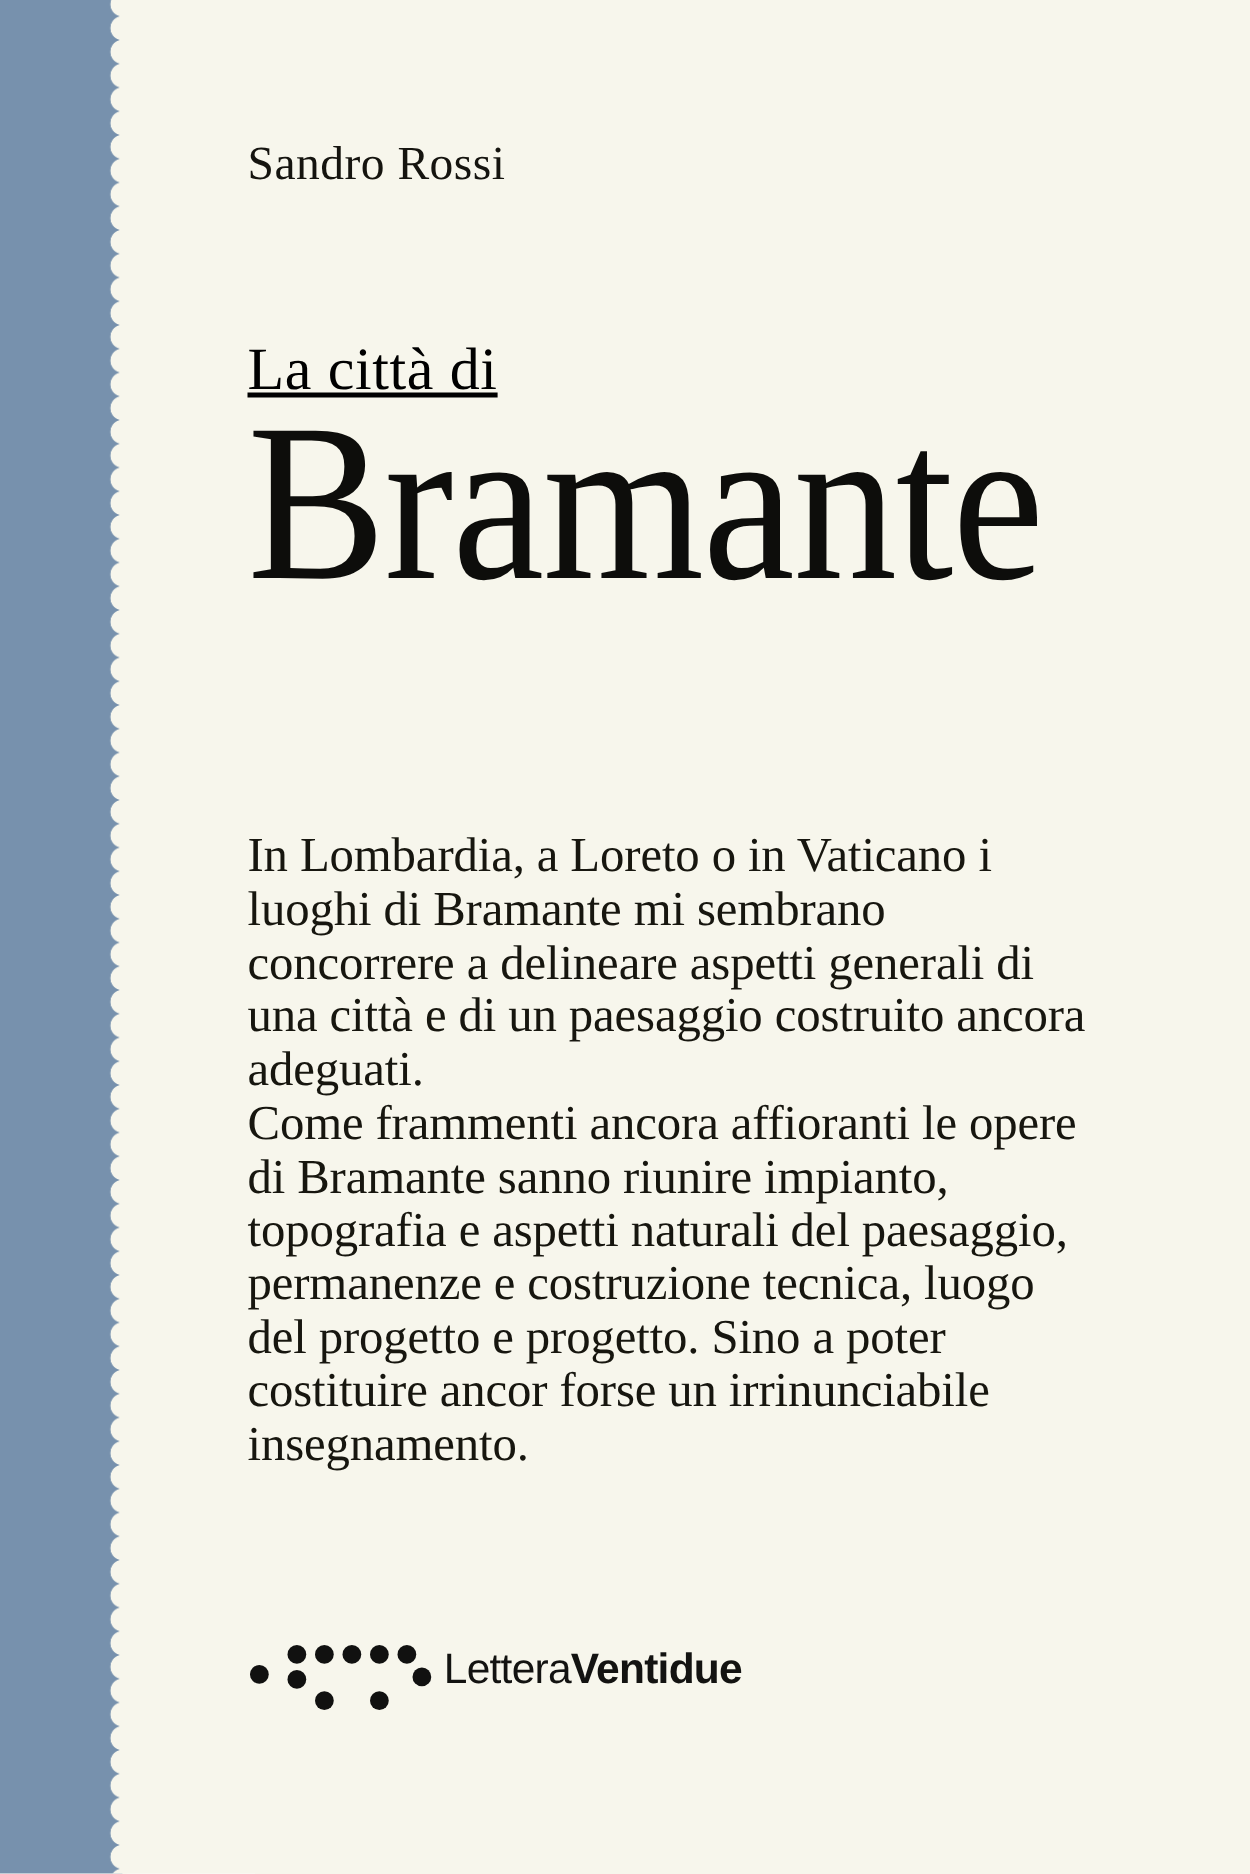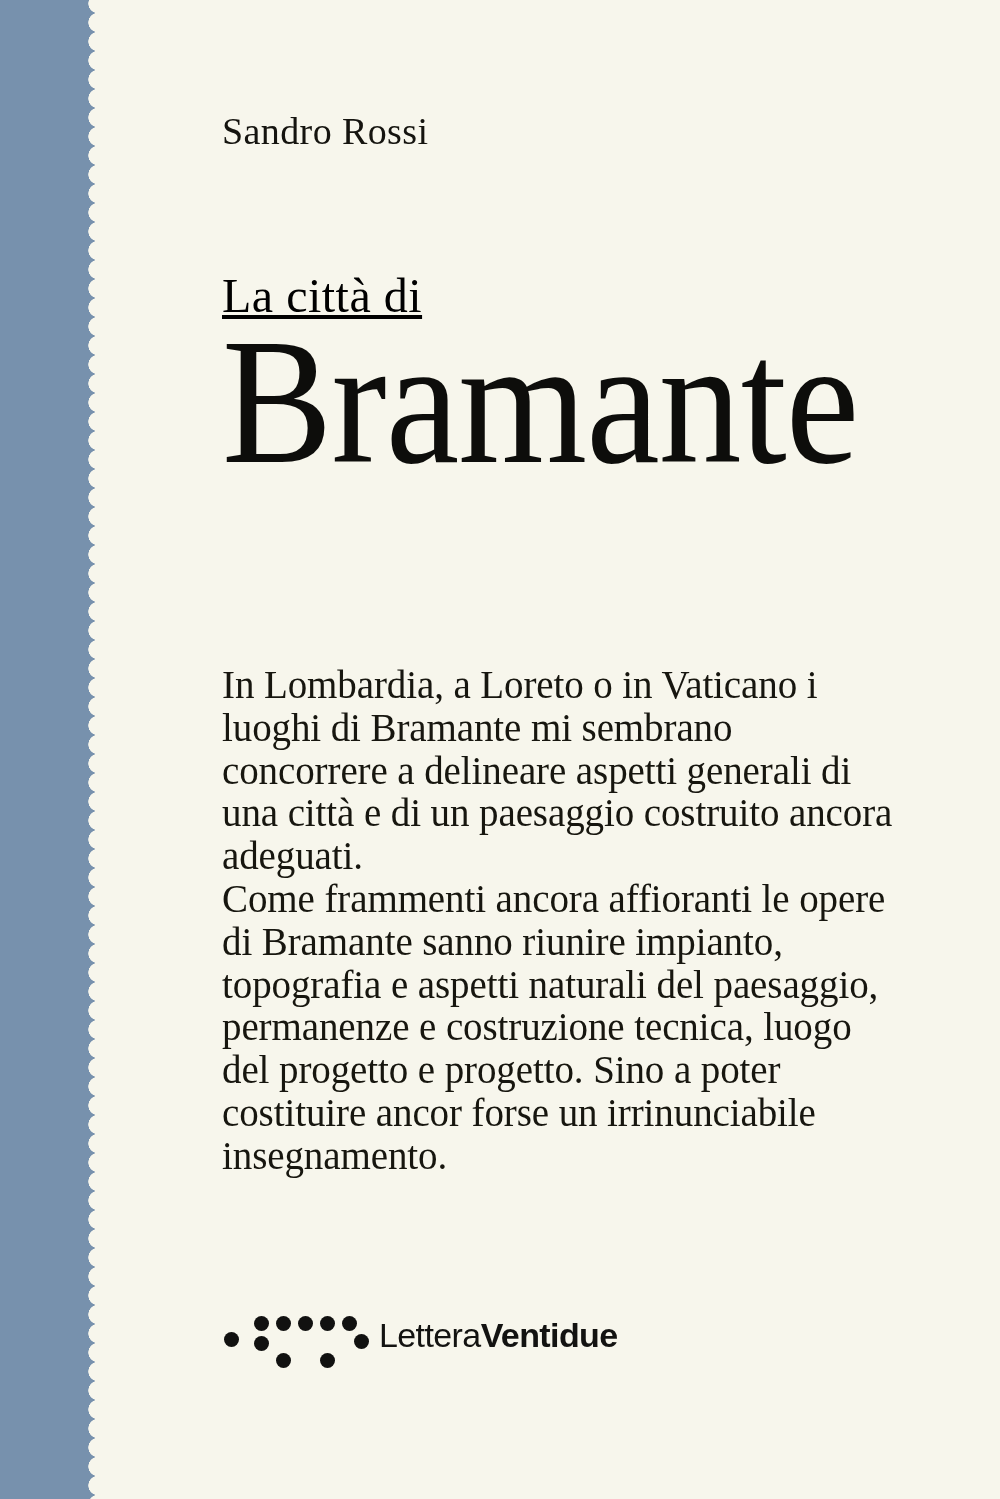--- a/index.html
+++ b/index.html
@@ -50,21 +50,20 @@
     background: #f7f6ec;
   }
 
   
   .content {
     position: absolute;
     left: 198px;
     top: 0;
     width: 690px;
     height: 1077px;
-    margin-left: 24px;
   }
 
   .author {
     position: absolute;
     top: 112px;
     left: 0;
     font-size: 38px;
     line-height: 1;
     letter-spacing: 0.4px;
     color: #15140f;

